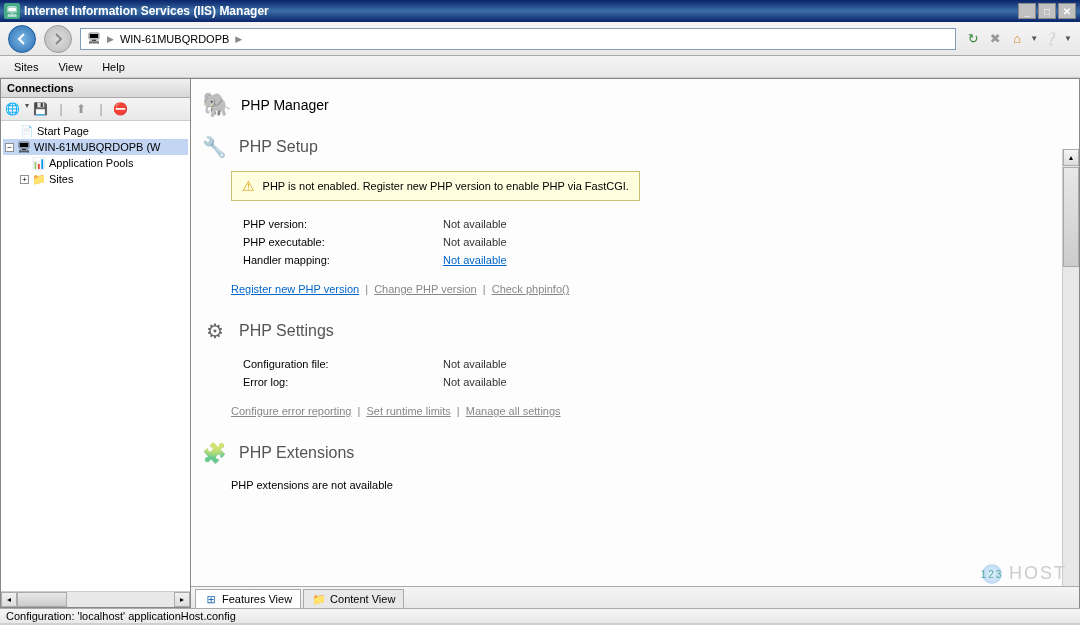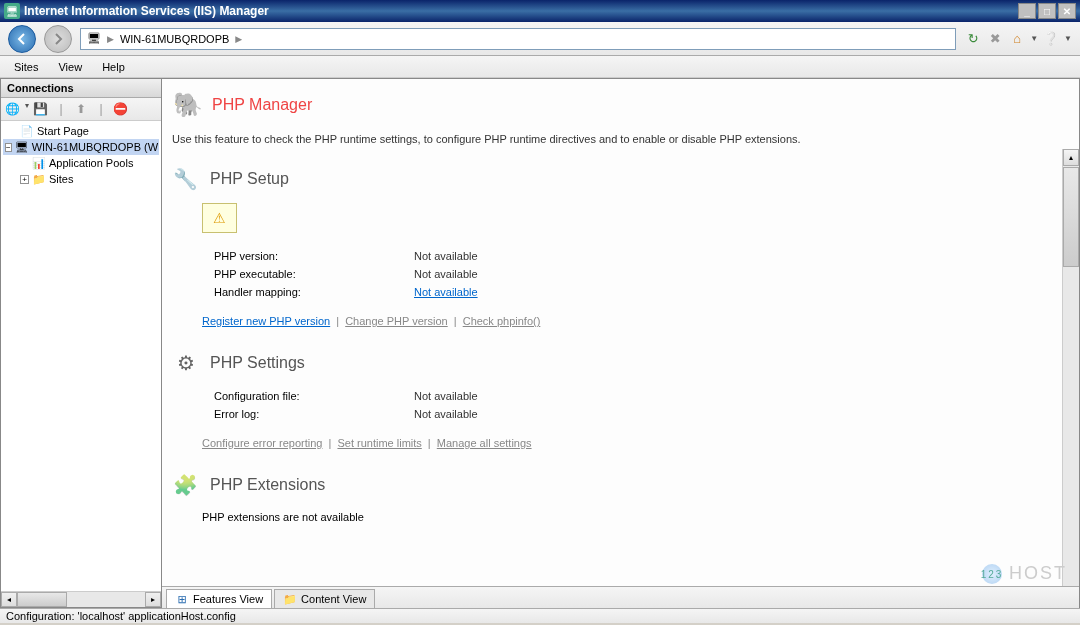--- a/index.html
+++ b/index.html
@@ -19,40 +19,40 @@
 .breadcrumb-icon { width: 14px; height: 14px; display: inline-flex; align-items: center; justify-content: center; }
 .breadcrumb-arrow { color: #888; font-size: 9px; }
 .nav-right { display: flex; gap: 4px; align-items: center; }
 .nav-right-btn { width: 18px; height: 18px; display: flex; align-items: center; justify-content: center; cursor: pointer; font-size: 13px; }
 
 .menubar { background: linear-gradient(to bottom, #f5f5f5, #e8e8e8); height: 22px; border-bottom: 1px solid #ccc; display: flex; align-items: center; padding: 0 4px; }
 .menu-item { padding: 3px 10px; cursor: pointer; }
 
 .workspace { display: flex; height: 530px; }
 
-.connections-panel { width: 162px; border: 1px solid #888; background: #e8e8e8; display: flex; flex-direction: column; }
+.connections-panel { width: 191px; border: 1px solid #888; background: #e8e8e8; display: flex; flex-direction: column; }
 .panel-header { background: linear-gradient(to bottom, #f0f0f0, #d8d8d8); padding: 3px 6px; font-weight: bold; border-bottom: 1px solid #aaa; font-size: 11px; }
 .panel-toolbar { background: linear-gradient(to bottom, #f5f5f5, #e8e8e8); padding: 3px 4px; display: flex; gap: 4px; border-bottom: 1px solid #ccc; }
 .tb-icon { width: 16px; height: 16px; display: inline-flex; align-items: center; justify-content: center; cursor: pointer; font-size: 12px; }
 .tree { background: white; flex: 1; padding: 2px; overflow: auto; }
 .tree-node { display: flex; align-items: center; padding: 1px 2px; gap: 3px; cursor: pointer; white-space: nowrap; }
 .tree-indent { display: inline-block; }
 .tree-toggle { width: 9px; height: 9px; border: 1px solid #919191; font-size: 8px; line-height: 7px; text-align: center; background: white; color: black; }
 .tree-icon { width: 14px; height: 14px; display: inline-flex; align-items: center; justify-content: center; font-size: 11px; }
 .tree-selected { background: #c2d5f2; }
 
 .main-content { flex: 1; background: #fdfdfd; border-top: 1px solid #888; border-right: 1px solid #888; display: flex; flex-direction: column; position: relative; }
 .content-inner { flex: 1; overflow: auto; padding: 10px 20px 10px 10px; }
 .content-scroll { position: absolute; right: 0; top: 70px; bottom: 22px; width: 17px; background: #e8e8e8; border-left: 1px solid #ccc; }
 .scroll-btn { height: 17px; background: linear-gradient(to bottom, #f5f5f5, #ddd); border: 1px solid #aaa; font-size: 8px; text-align: center; line-height: 15px; }
 .scroll-thumb { height: 100px; background: linear-gradient(to bottom, #e8e8e8, #ccc); border: 1px solid #aaa; margin-top: 1px; }
 
 .page-title-row { display: flex; align-items: center; gap: 8px; margin-bottom: 12px; }
 .page-big-icon { width: 32px; height: 32px; display: inline-flex; align-items: center; justify-content: center; font-size: 24px; }
-.page-title { font-family: "Segoe UI", sans-serif; font-size: 16px; color: #ef4444; font-weight: normal; }
+.page-title { font-family: "Segoe UI", sans-serif; font-size: 14px; color: #000000; font-weight: normal; }
 .intro-text { font-size: 11px; color: #333; margin-bottom: 20px; }
 
 .section { margin-bottom: 22px; padding-left: 30px; }
 .section-head { display: flex; align-items: center; gap: 10px; margin-bottom: 10px; margin-left: -30px; }
 .section-icon { width: 28px; height: 28px; display: inline-flex; align-items: center; justify-content: center; font-size: 20px; opacity: 0.6; }
 .section-title { font-size: 16px; color: #555; }
 
 .warning-box { border: 1px solid #c8c070; background: #ffffe0; padding: 6px 10px; display: flex; align-items: center; gap: 8px; margin-bottom: 14px; font-size: 11px; width: fit-content; }
 .warn-icon { color: #d90; font-size: 14px; }
 
@@ -172,29 +172,29 @@
       <div class="hs-btn">▸</div>
     </div>
   </div>
 
   <div class="main-content">
     <div class="content-inner">
       <div class="page-title-row">
         <span class="page-big-icon">🐘</span>
         <span class="page-title">PHP Manager</span>
       </div>
-      <div class="intro-text">Use this feature to check the PHP runtime settings, to configure PHP runtime directives and to enable or disable PHP extensions.</div>
 
       <div class="section">
         <div class="section-head">
           <span class="section-icon">🔧</span>
           <span class="section-title">PHP Setup</span>
         </div>
         <div class="warning-box">
           <span class="warn-icon">⚠</span>
+          <span>PHP is not enabled. Register new PHP version to enable PHP via FastCGI.</span>
         </div>
         <div class="kv-row">
           <span class="kv-label">PHP version:</span>
           <span class="kv-value">Not available</span>
         </div>
         <div class="kv-row">
           <span class="kv-label">PHP executable:</span>
           <span class="kv-value">Not available</span>
         </div>
         <div class="kv-row">

